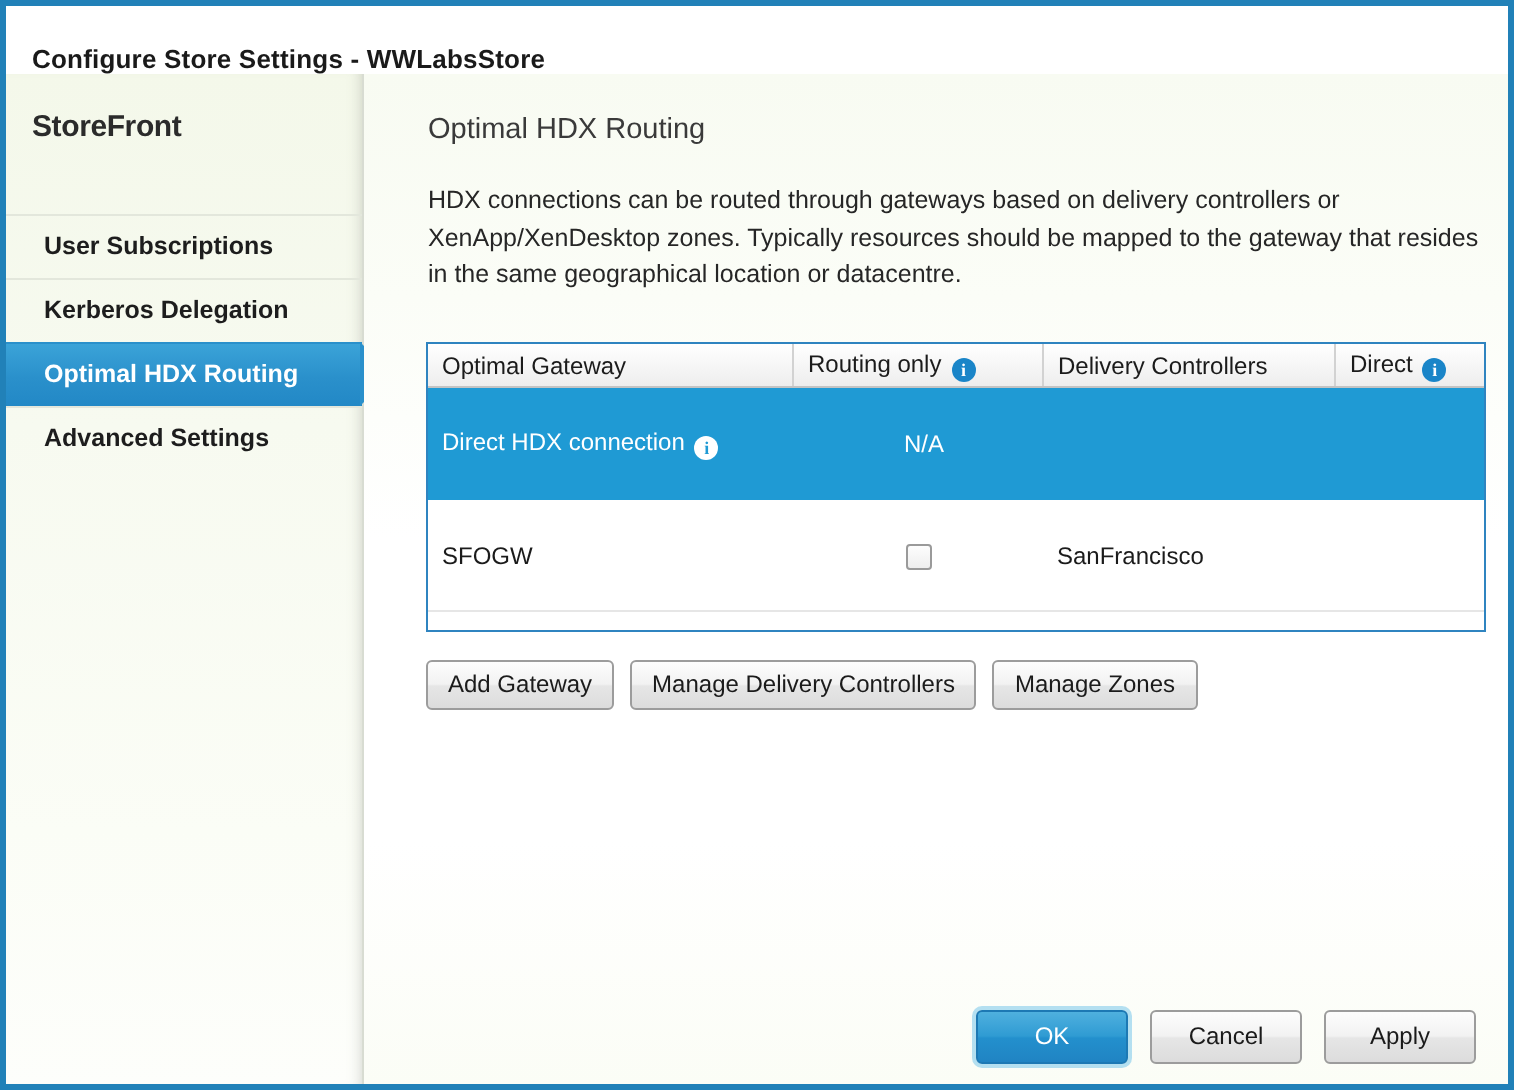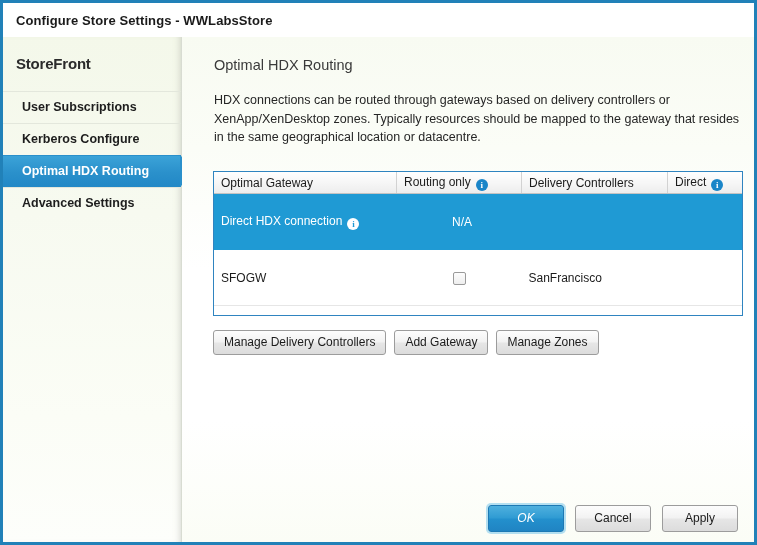--- a/index.html
+++ b/index.html
@@ -22,21 +22,21 @@
     overflow: hidden;
   }
 
   
   .titlebar {
     position: absolute;
     left: 0; right: 0; top: 0;
     height: 34px;
     background: #ffffff;
     display: flex;
-    align-items: center;
+    align-items: flex-end;
   }
   .titlebar-text {
     padding-left: 13px;
     font-size: 13px;
     font-weight: bold;
     color: #1a1a1a;
     letter-spacing: 0.1px;
   }
 
   
@@ -59,21 +59,21 @@
     box-shadow: inset -6px 0 8px -7px rgba(120,125,110,.45);
   }
   .brand {
     padding: 18px 0 0 13px;
     font-size: 15px;
     color: #2b2b2b;
     font-weight: bold;
     letter-spacing: -0.2px;
   }
   .nav {
-    margin-top: 19px;
+    margin-top: 35px;
   }
   .nav-item {
     position: relative;
     height: 31px;
     line-height: 31px;
     padding-left: 19px;
     font-size: 12.5px;
     font-weight: bold;
     color: #1d1d1d;
     border-top: 1px solid #e3e7dc;
@@ -233,39 +233,38 @@
   .btn-footer {
     width: 76px;
     text-align: center;
     padding: 5px 0 6px;
   }
   .btn-primary {
     background: linear-gradient(to bottom, #4fb0de 0%, #2f9bd3 48%, #2390cd 52%, #2084c3 100%);
     border: 1px solid #1d79b4;
     color: #ffffff;
     box-shadow: 0 0 0 2px rgba(120,198,235,.55);
-    font-style: italic;
   }
 </style>
 </head>
 <body>
 
 <div class="window">
 
   <div class="titlebar">
     <div class="titlebar-text">Configure Store Settings - WWLabsStore</div>
   </div>
 
   <div class="body-area">
 
     <div class="sidebar">
       <div class="brand">StoreFront</div>
       <div class="nav">
         <div class="nav-item">User Subscriptions</div>
-        <div class="nav-item">Kerberos Configure</div>
+        <div class="nav-item">Kerberos Delegation</div>
         <div class="nav-item selected">Optimal HDX Routing</div>
         <div class="nav-item">Advanced Settings</div>
       </div>
     </div>
 
     <div class="content">
 
       <div class="page-title">Optimal HDX Routing</div>
       <div class="description">HDX connections can be routed through gateways based on delivery controllers or XenApp/XenDesktop zones. Typically resources should be mapped to the gateway that resides in the same geographical location or datacentre.</div>
 
@@ -304,22 +303,22 @@
                 <span class="chk"></span>
               </td>
               <td>SanFrancisco</td>
               <td></td>
             </tr>
           </tbody>
         </table>
       </div>
 
       <div class="action-row">
+        <button class="btn">Add Gateway</button>
         <button class="btn">Manage Delivery Controllers</button>
-        <button class="btn">Add Gateway</button>
         <button class="btn">Manage Zones</button>
       </div>
 
       <div class="footer">
         <button class="btn btn-footer btn-primary">OK</button>
         <button class="btn btn-footer">Cancel</button>
         <button class="btn btn-footer">Apply</button>
       </div>
 
     </div>

